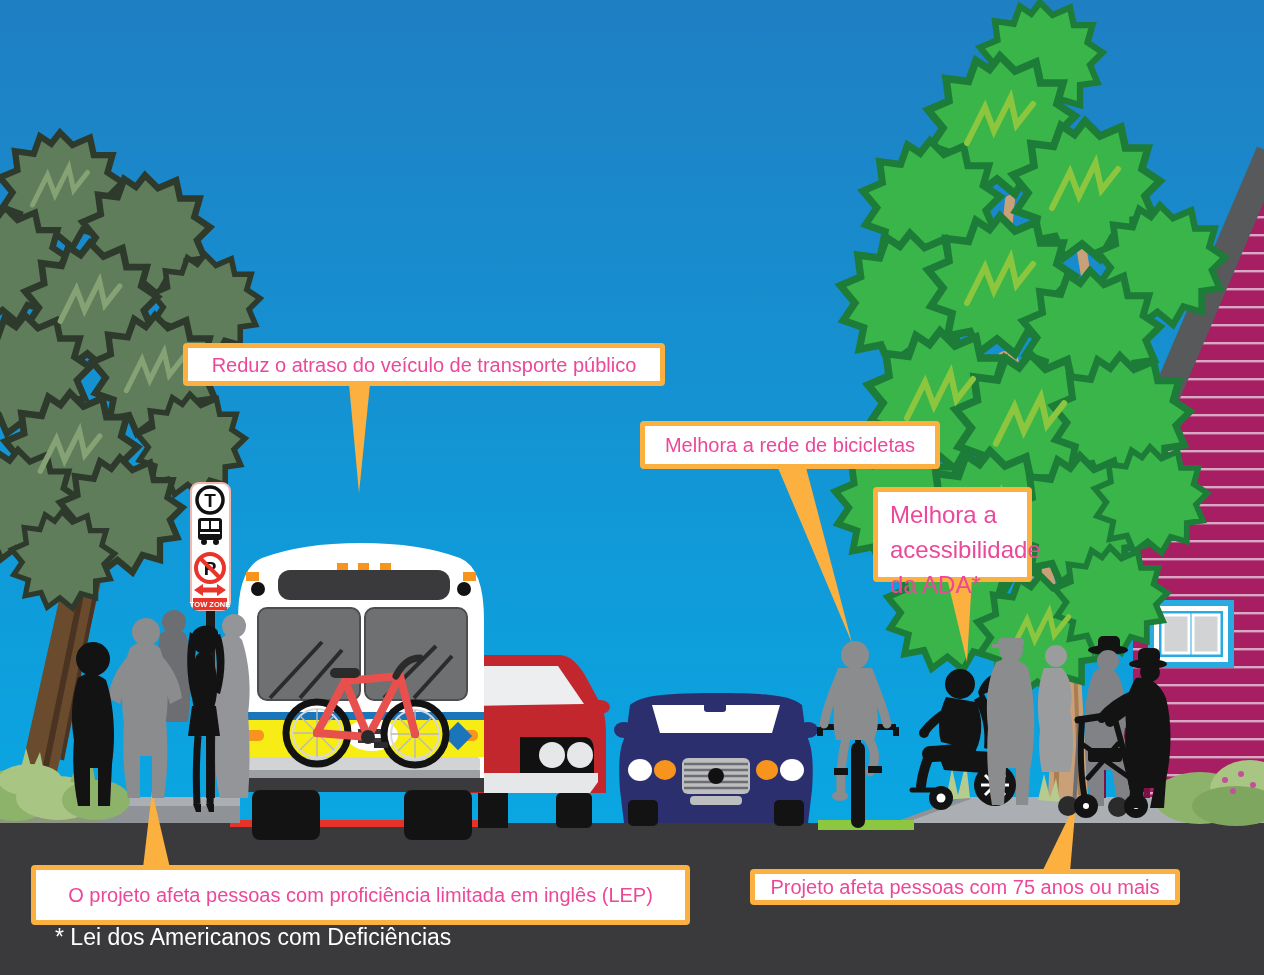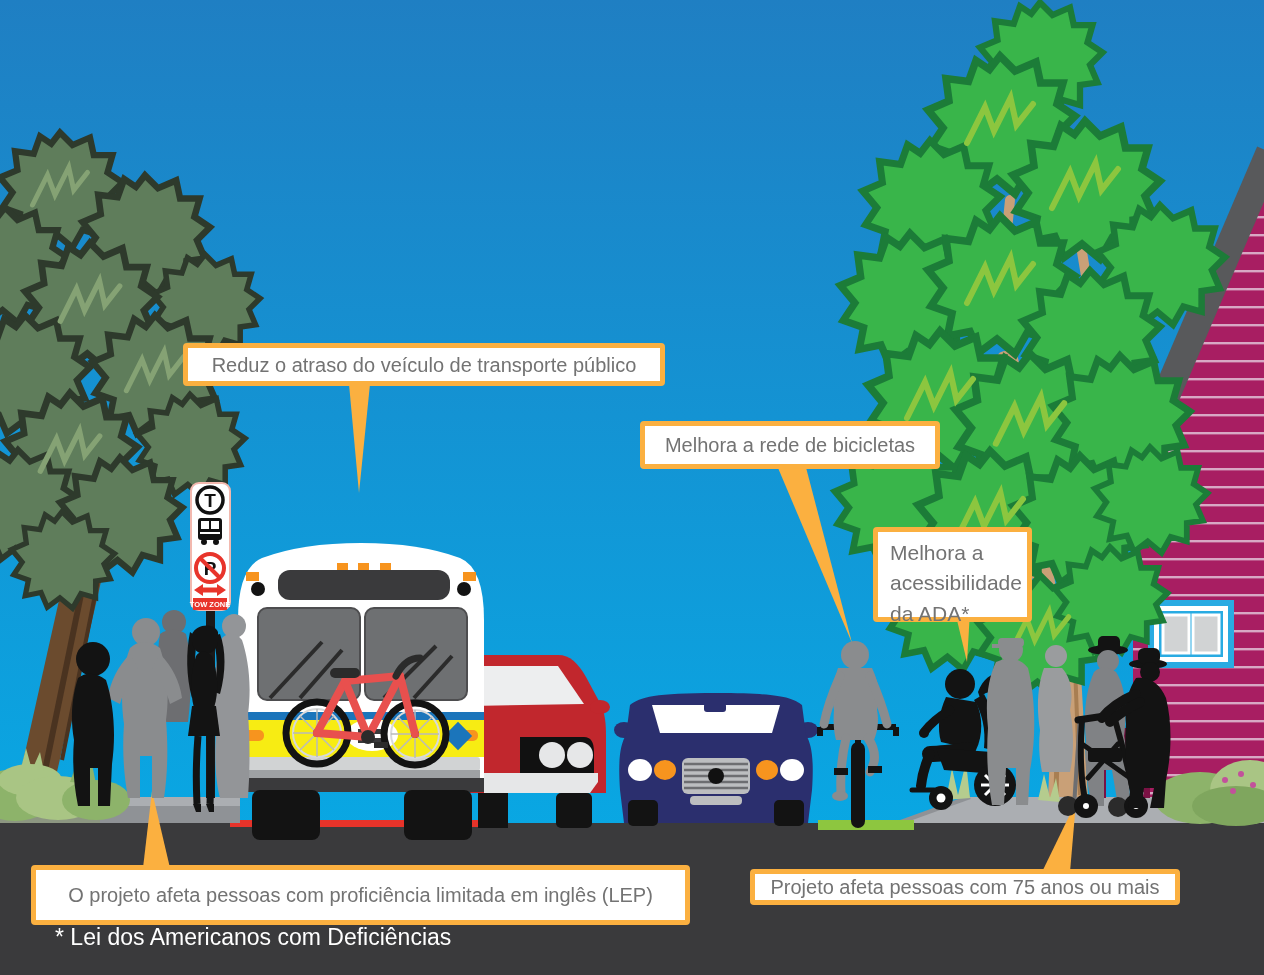--- a/index.html
+++ b/index.html
@@ -1,21 +1,21 @@
 <!DOCTYPE html>
 <html><head>
 <meta charset="utf-8">
 <style>
   html,body{margin:0;padding:0;background:#222;}
   .stage{position:relative;width:1264px;height:975px;overflow:hidden;font-family:"Liberation Sans",sans-serif;}
   .scene{position:absolute;left:0;top:0;}
   .callout{position:absolute;box-sizing:border-box;background:#fff;border:5px solid #FBB040;border-radius:4px;
-           color:#737373;font-size:20px;display:flex;align-items:center;justify-content:center;
+           color:#ec4899;font-size:20px;display:flex;align-items:center;justify-content:center;
            text-align:center;white-space:nowrap;line-height:1.3;}
-  .callout.multiline{white-space:normal;text-align:left;justify-content:flex-start;align-items:flex-start;padding:6px 12px;font-size:21px;line-height:1.45;margin-top:40px;}
+  .callout.multiline{white-space:normal;text-align:left;justify-content:flex-start;align-items:flex-start;padding:6px 12px;font-size:24px;line-height:1.45;}
   .footnote{position:absolute;color:#ffffff;font-size:23px;}
 </style>
 </head>
 <body>
 
 <div class="stage">
 <svg class="scene" width="1264" height="975" viewBox="0 0 1264 975">
   <defs>
     <linearGradient id="sky" x1="0" y1="0" x2="0" y2="1">
       <stop offset="0" stop-color="#1F7FC3"></stop>

